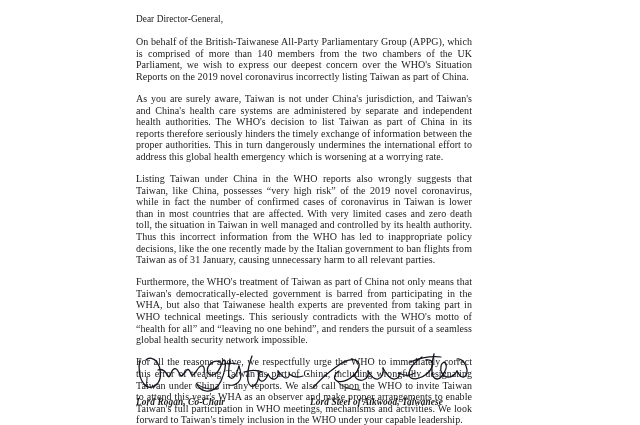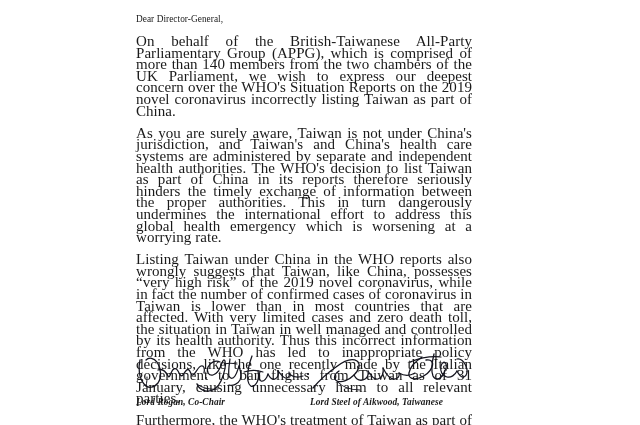--- a/index.html
+++ b/index.html
@@ -29,21 +29,21 @@
     width: 336px;
   }
   .salutation {
     font-size: 9.3px;
     line-height: 11.6px;
     text-align: left;
     margin: 0 0 10.5px 0;
     letter-spacing: 0.05px;
   }
   .para {
-    font-size: 15px;
+    font-size: 10px;
     line-height: 11.6px;
     text-align: justify;
     text-justify: inter-word;
     margin: 0 0 10.5px 0;
     letter-spacing: 0.05px;
     -webkit-hyphens: none;
     hyphens: none;
   }
   .para:last-of-type { margin-bottom: 0; }
   #signature-block {

